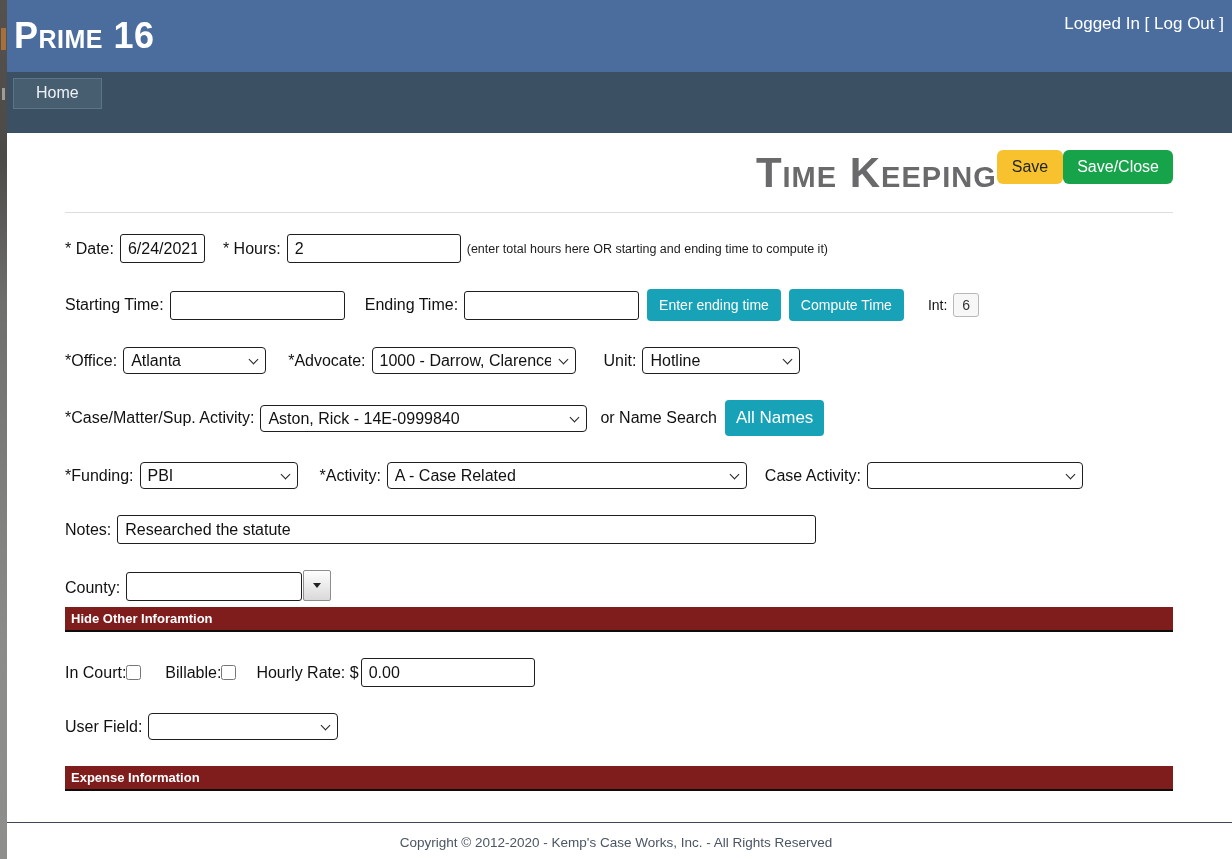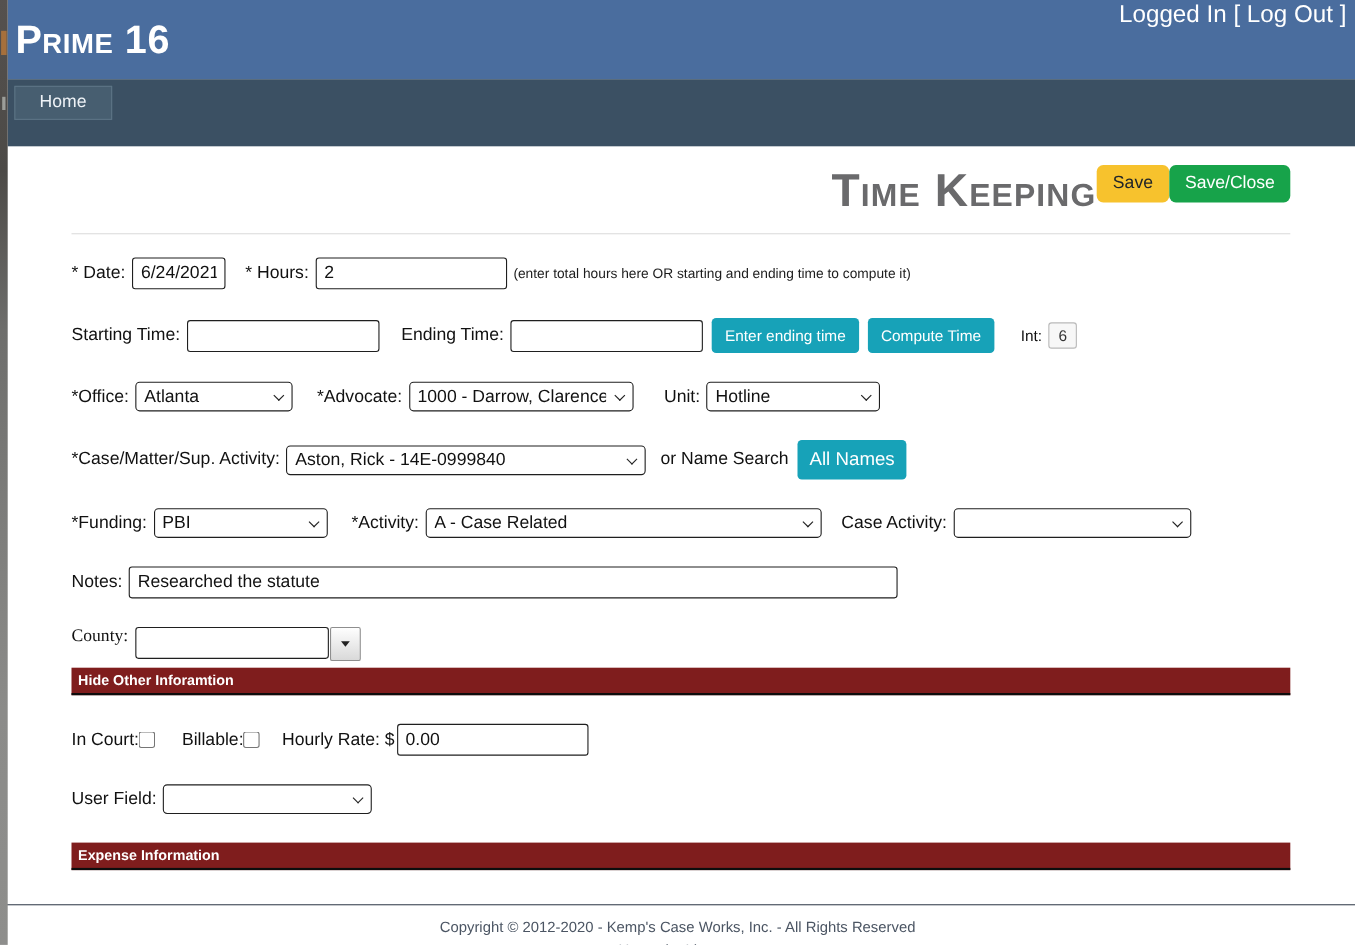--- a/index.html
+++ b/index.html
@@ -9,21 +9,21 @@
   .edge-strip { position:fixed; left:0; top:0; width:7px; height:859px;
     background:linear-gradient(180deg,#55514e 0%,#4c4a47 18%,#6e6e6c 35%,#7d7d7b 55%,#8b8b89 75%,#8e8e8c 100%); z-index:50; }
   .edge-strip .speck1{ position:absolute; top:28px; left:1px; width:5px; height:22px; background:#b5763a; opacity:.85; }
   .edge-strip .speck2{ position:absolute; top:88px; left:2px; width:3px; height:12px; background:#cfd4cf; opacity:.6; }
 
   .page { margin-left:7px; width:1225px; min-height:859px; display:flex; flex-direction:column; background:#fff; }
 
   
   .topbar { height:72px; background:#4a6d9e; display:flex; align-items:center; justify-content:space-between; padding:0 8px 0 7px; }
   .brand { font-variant:small-caps; font-weight:bold; font-size:36px; color:#fff; letter-spacing:.5px; line-height:1; }
-  .login-status { color:#fff; font-size:22px; align-self:flex-start; }
+  .login-status { color:#fff; font-size:17px; align-self:flex-start; margin-top:14px; }
 
   .navbar { height:61px; background:#3b5063; padding:6px 0 0 6px; }
   .nav-tab { display:inline-block; background:#475e70; border:1px solid #5d7486; color:#eef2f6; font-size:16px; padding:5px 22px 6px 22px; cursor:pointer; }
 
   
   .main { flex:1; }
   .container { width:1108px; margin:0 0 0 58px; }
 
   .title-row { display:flex; justify-content:flex-end; align-items:flex-start; margin-top:17px; }
   .page-title { font-variant:small-caps; font-size:42px; font-weight:600; color:#6a6a6c; letter-spacing:1px; line-height:1.1; }
@@ -49,21 +49,21 @@
   .w-date{width:85px;} .w-hours{width:174px;} .w-time{width:175px;} .w-office{width:143px;}
   .w-advocate{width:204px;} .w-unit{width:158px;} .w-case{width:327px;} .w-funding{width:158px;}
   .w-activity{width:360px;} .w-caseact{width:216px;} .w-notes{width:699px;} .w-county{width:176px;}
   .w-rate{width:174px;} .w-userfield{width:190px;}
 
   .hint { font-size:12.5px; color:#1c1c1c; margin-left:6px; }
 
   .btn-teal { background:#17a2b8; color:#fff; font-size:14px; padding:8px 12px; border-radius:4px; }
   .int-box { display:inline-block; border:1px solid #b9b9b9; background:#f7f7f7; border-radius:3px; font-size:14px; padding:3px 8px; color:#333; }
 
-  .row-county { align-items:flex-start; margin-bottom:6px;font-family:Liberation Serif, serif; }
+  .row-county { align-items:flex-end; margin-bottom:6px; }
   .row-county .lbl { margin-bottom:4px; }
   .county-btn { width:28px; height:31px; margin-left:1px; border:1px solid #8e8e8e; border-radius:2px;
     background:linear-gradient(180deg,#fefefe,#d9d9d9); cursor:pointer; display:flex; align-items:center; justify-content:center; }
   .tri-down { width:0; height:0; border-left:4px solid transparent; border-right:4px solid transparent; border-top:5px solid #222; }
 
   .section-bar { background:#7f1d1d; border-bottom:2px solid #0d0d0d; color:#fff; font-weight:bold; font-size:13px; padding:4px 0 4px 6px; margin-bottom:26px; }
   .section-bar.expense { margin-top:25px; margin-bottom:0; }
 
   input[type=checkbox]{ width:15px; height:15px; margin:0; }
   .cb-gap{ margin-left:7px; }

